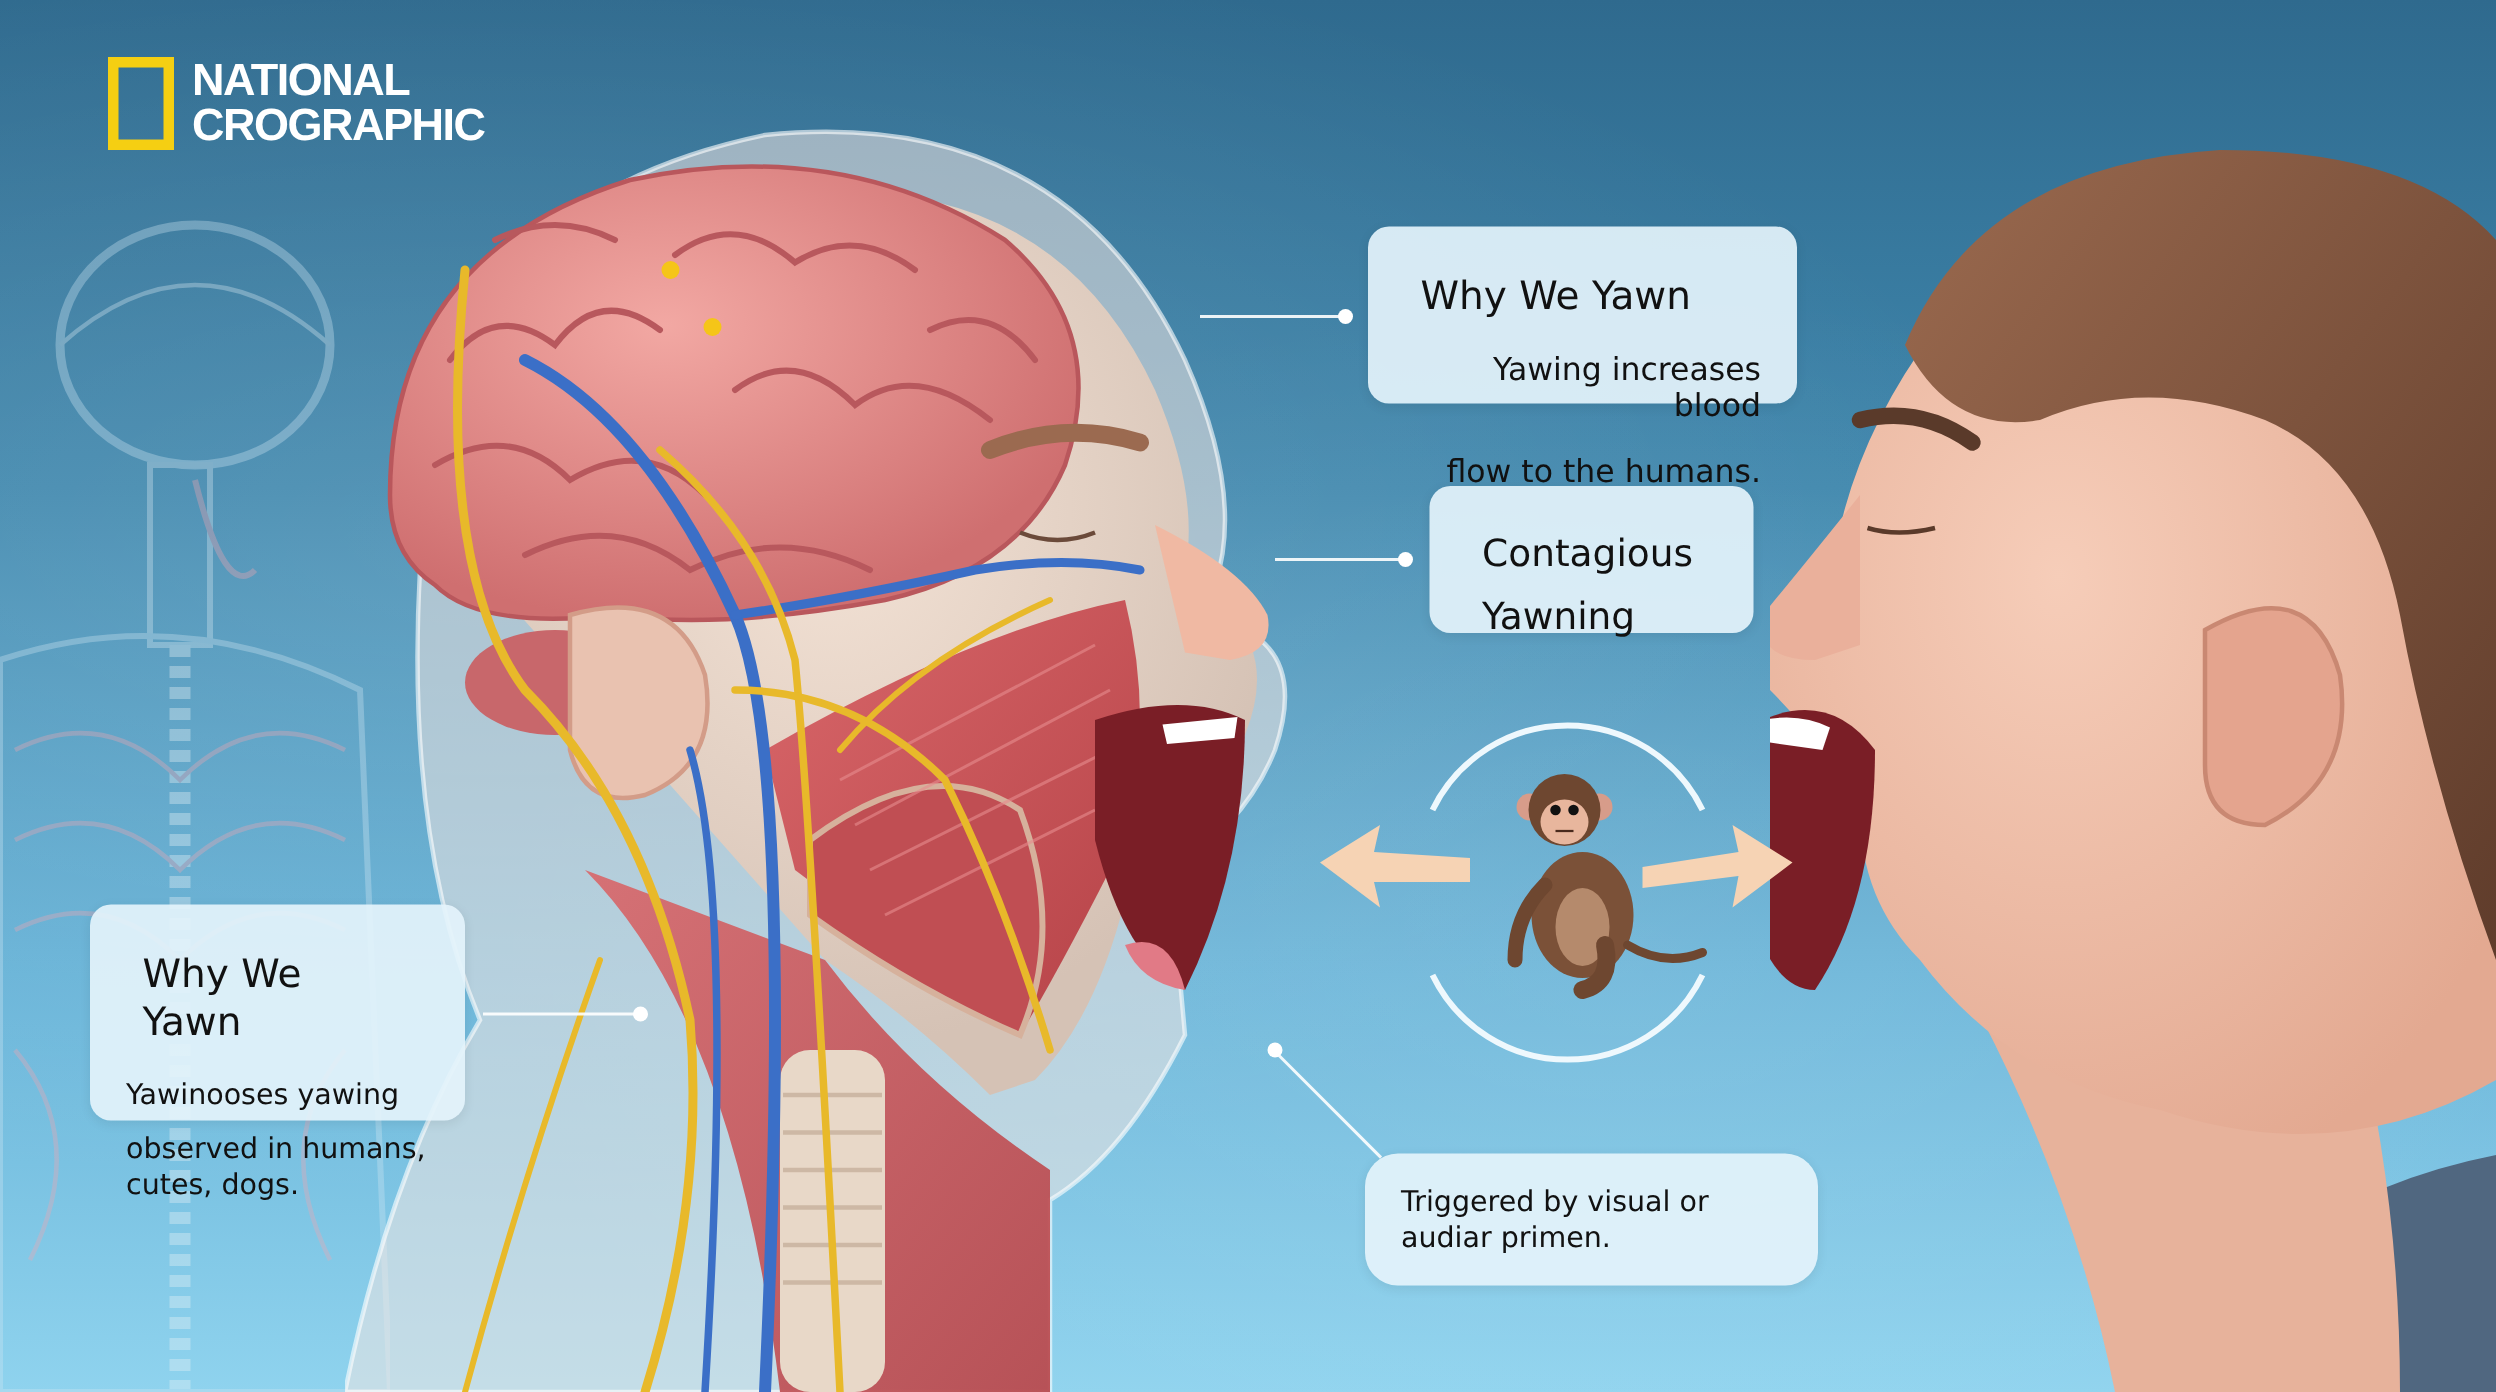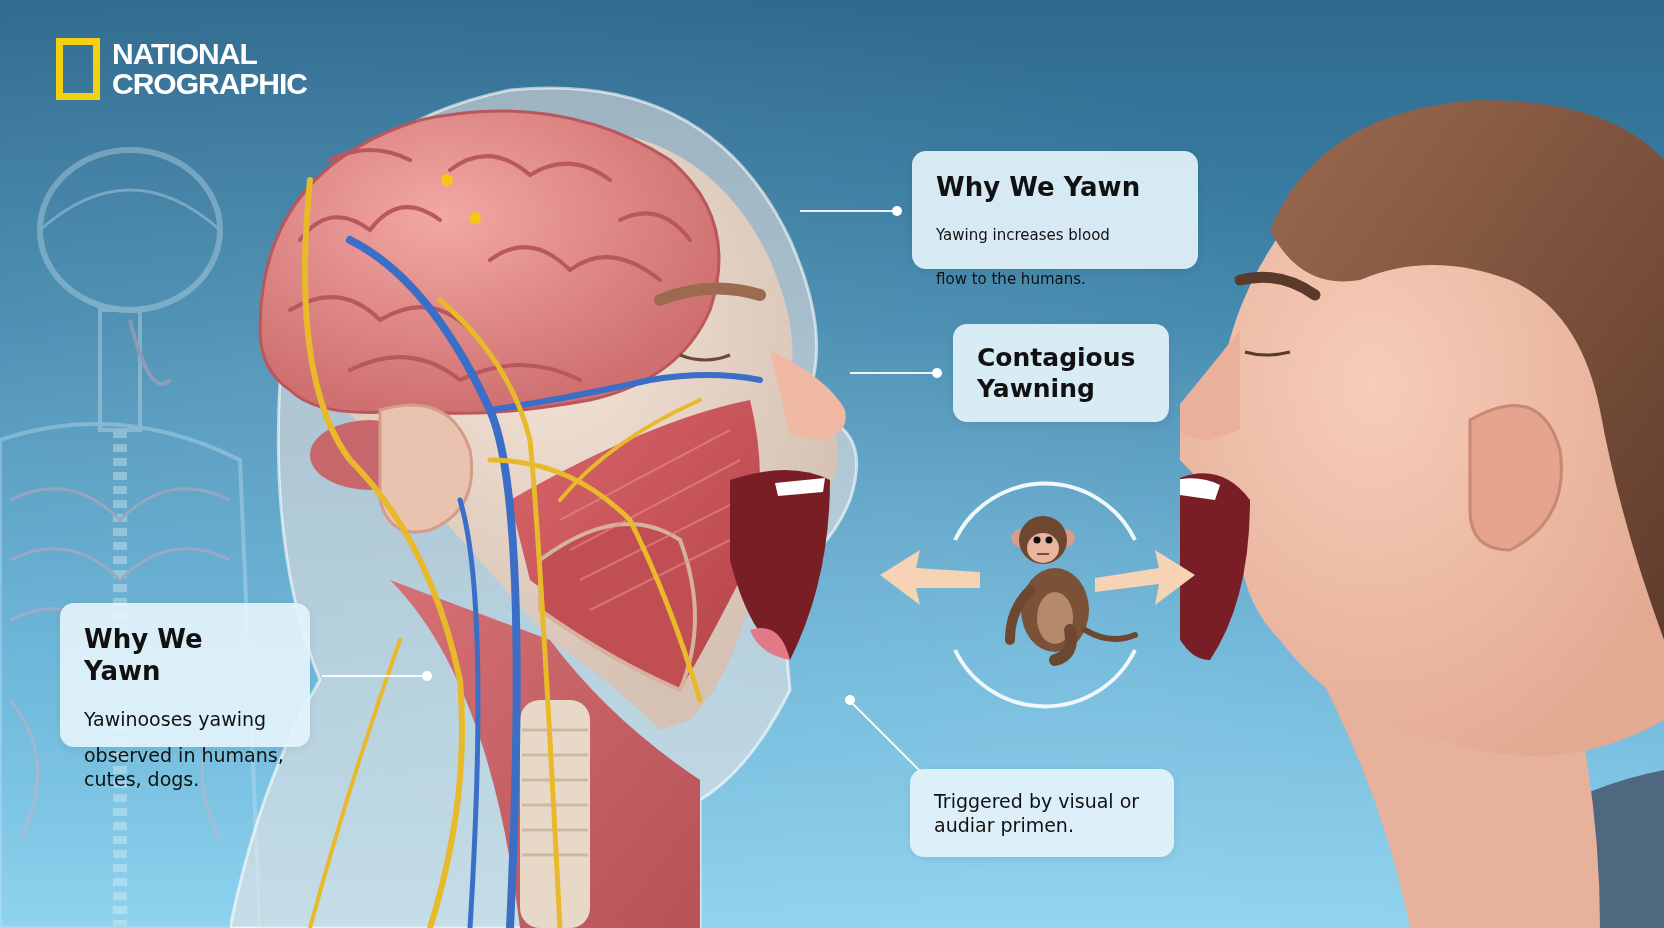--- a/index.html
+++ b/index.html
@@ -9,44 +9,44 @@
     background: linear-gradient(180deg, #2f6a8e 0%, #3f87ad 35%, #69b4d8 70%, #8fd3ee 100%);
   }
   .bg-glow {
     position:absolute; inset:0;
     background: radial-gradient(ellipse at 20% 40%, rgba(255,255,255,0.12), transparent 55%),
                 radial-gradient(ellipse at 65% 70%, rgba(255,255,255,0.10), transparent 50%);
   }
   
   .ghost { position:absolute; left:0; top:140px; width:260px; height:788px; opacity:0.35; }
   
-  .logo { position:absolute; left:56px; top:38px; display:flex; align-items:center; gap:12px; }
+  .logo { position:absolute; left:72px; top:38px; display:flex; align-items:center; gap:12px; }
   .logo-box {
     width:44px; height:62px; border:7px solid #f5cf12; box-sizing:border-box;
   }
   .logo-text { color:#fff; font-family:"Liberation Sans",sans-serif; font-weight:700;
     font-size:30px; line-height:30px; letter-spacing:-1px; }
   
   .fig { position:absolute; }
   
   .callout {
     position:absolute; background:rgba(228,243,251,0.92); border-radius:14px;
     box-shadow:0 2px 8px rgba(0,0,0,0.08); color:#111; box-sizing:border-box;
   }
-  .callout h3 { margin:0; font-family:"DejaVu Sans",sans-serif; font-weight:700; }
+  .callout h3 { margin:11px; font-family:"DejaVu Sans",sans-serif; font-weight:400; }
   .callout p { margin:0; font-family:"DejaVu Sans",sans-serif; }
   .c1 { left:912px; top:151px; width:286px; height:118px; padding:20px 24px; }
   .c1 h3 { font-size:26px; line-height:32px; }
-  .c1 p { font-size:15px; line-height:24px; margin-top:20px; }
+  .c1 p { font-size:21px; line-height:24px; margin-top:20px;text-align:right; }
   .c2 { left:953px; top:324px; width:216px; height:98px; padding:18px 24px; }
   .c2 h3 { font-size:25px; line-height:31px; }
   .c3 { left:60px; top:603px; width:250px; height:144px; padding:20px 24px; }
   .c3 h3 { font-size:26px; line-height:32px; }
   .c3 p { font-size:19px; line-height:24px; margin-top:20px; }
-  .c4 { left:910px; top:769px; width:264px; height:88px; padding:20px 24px; }
+  .c4 { left:910px; top:769px; width:302px; height:88px; padding:20px 24px;border-radius:22px; }
   .c4 p { font-size:19px; line-height:24px; }
   .leader { position:absolute; background:rgba(255,255,255,0.9); height:2px; }
   .dot { position:absolute; width:10px; height:10px; border-radius:50%; background:#fff; }
 </style>
 </head>
 <body>
 
 <div class="bg-glow"></div>
 
 <svg class="ghost" viewBox="0 0 260 788">

